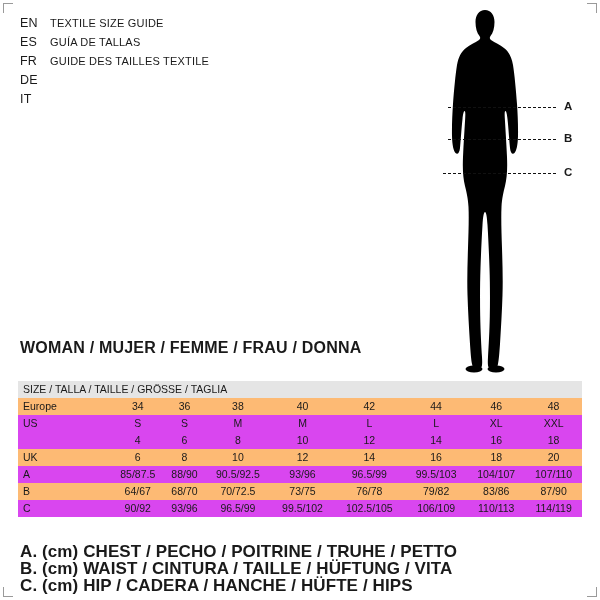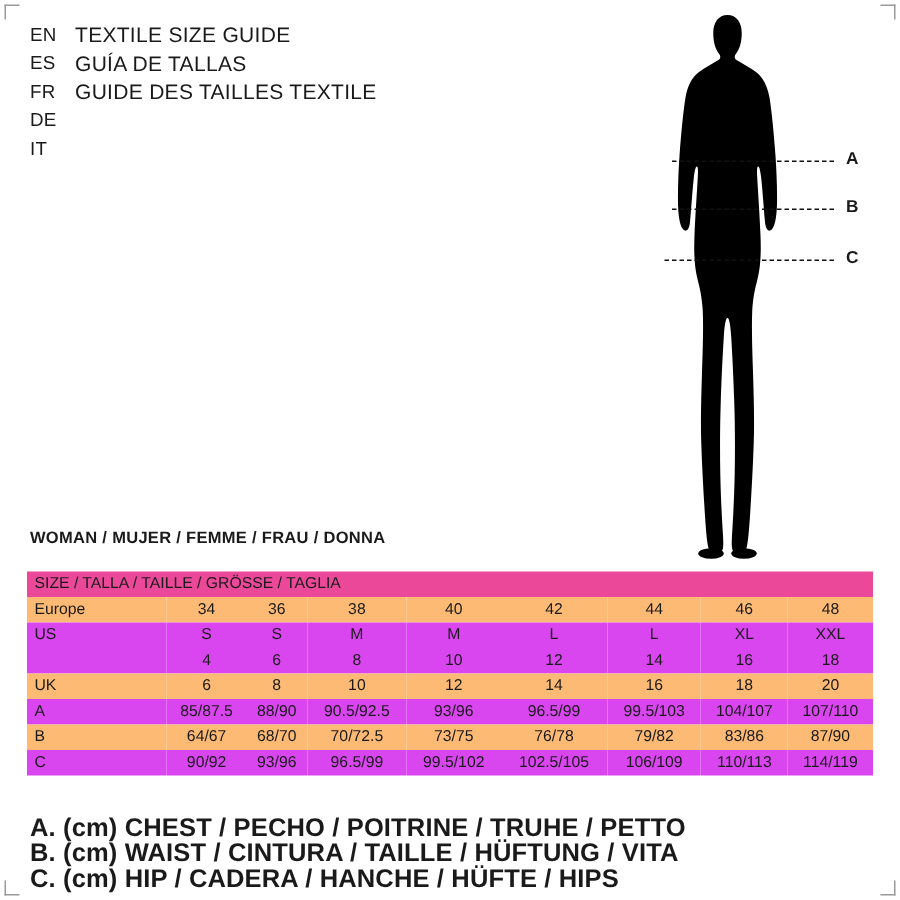--- a/index.html
+++ b/index.html
@@ -36,21 +36,21 @@
     font-size: 12.5px;
     letter-spacing: 0.2px;
   }
   .lang-code {
     width: 30px;
     flex: 0 0 30px;
     font-size: 12.5px;
     color: #1a1a1a;
   }
   .lang-title {
-    font-size: 14px;
+    font-size: 11px;
     color: #1a1a1a;
   }
 
   
   .figure-wrap {
     position: absolute;
     left: 380px;
     top: 8px;
     width: 210px;
     height: 370px;
@@ -71,22 +71,22 @@
     position: absolute;
     font-size: 11.5px;
     font-weight: bold;
     color: #1a1a1a;
   }
 
   
   .woman-heading {
     position: absolute;
     left: 20px;
-    top: 353px;
-    font-size: 11px;
+    top: 339px;
+    font-size: 16px;
     font-weight: bold;
     letter-spacing: 0.2px;
     color: #1a1a1a;
     text-align: center;
   }
 
   
   .size-table {
     position: absolute;
     left: 18px;
@@ -106,21 +106,21 @@
   .size-table td.rowhead {
     text-align: left;
     padding-left: 5px;
     width: 88px;
   }
   .size-table tr.head td {
     font-size: 10.5px;
     font-weight: normal;
   }
   tr.band-dark td {
-    background: #ec4899;
+    background: #e5e5e5;
     margin-top: 32px;
   }
   tr.band-light td {
     background: #fdba74;
   }
   tr.band-grey td {
     background: #d946ef;
   }
 
   

